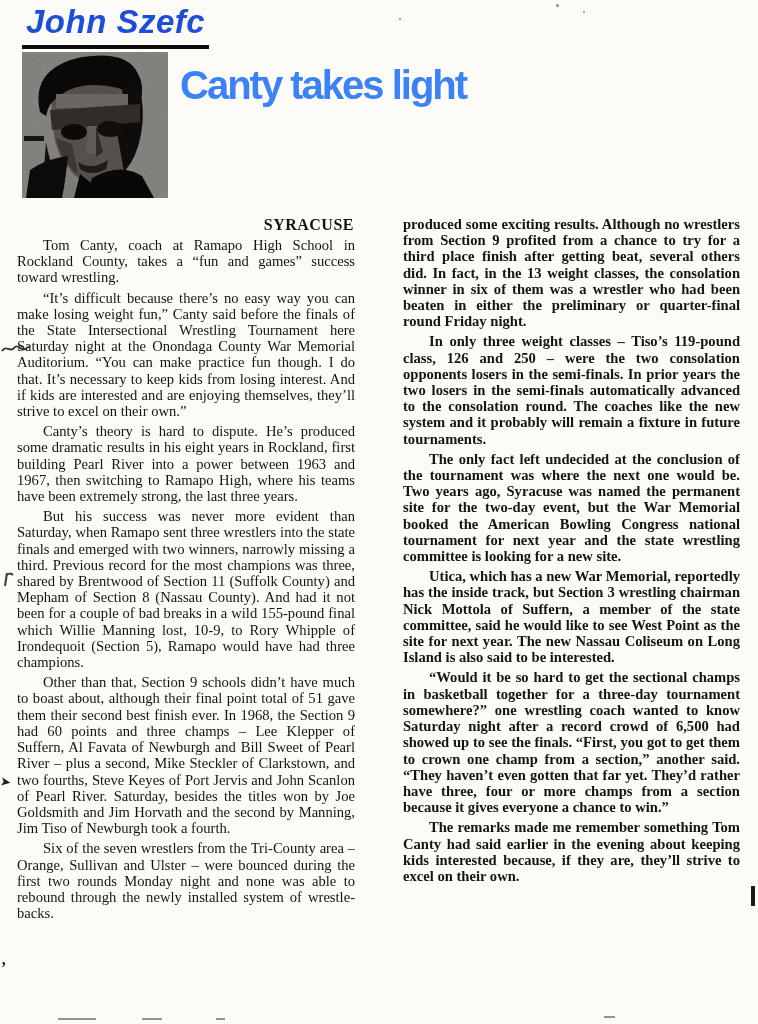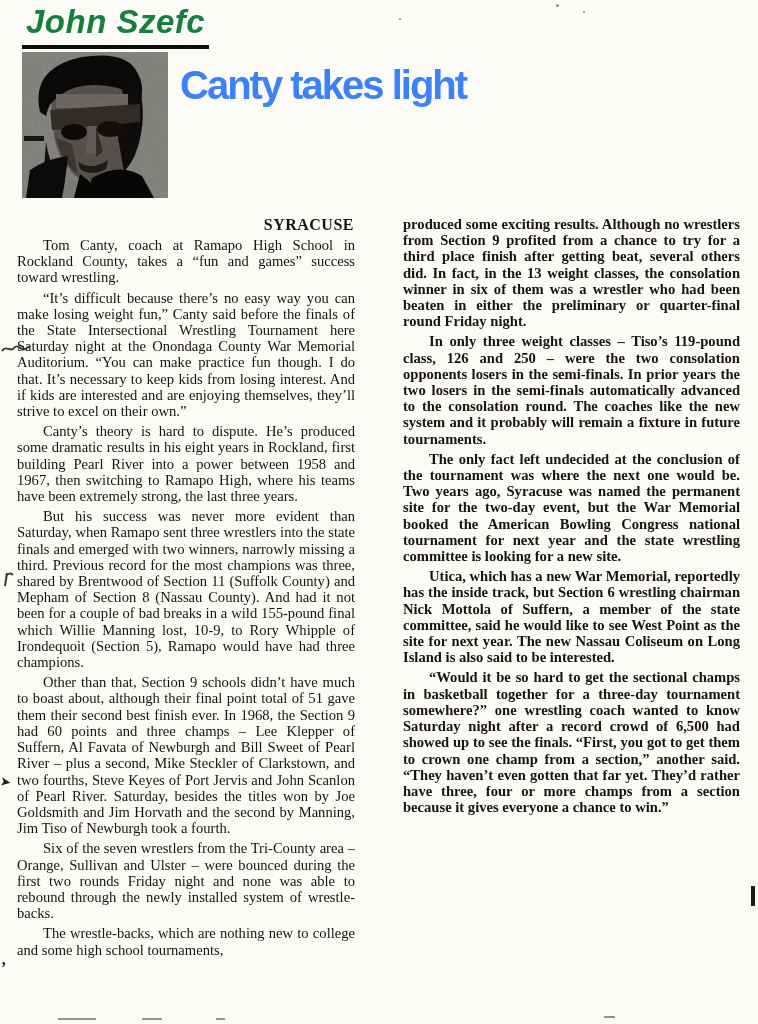--- a/index.html
+++ b/index.html
@@ -9,21 +9,21 @@
     background:#fcfbf8;
     overflow:hidden;
     font-family:"Liberation Serif", serif;
     color:#171310;
   }
   .byline{
     position:absolute;left:26px;top:2px;
     font-family:"Liberation Sans", sans-serif;
     font-style:italic;font-weight:bold;
     font-size:33px;line-height:40px;
-    letter-spacing:.5px;color:#15803d;
+    letter-spacing:.5px;color:#1d4ed8;
     white-space:nowrap;
   }
   .byline-rule{
     position:absolute;left:22px;top:45px;
     width:187px;height:4px;background:#0d0c0a;
   }
   .photo{
     position:absolute;left:22px;top:52px;
     width:146px;height:146px;
   }
@@ -107,33 +107,33 @@
   </div>
 
   <h1 class="headline">
     <span>Canty takes light</span>
   </h1>
 
   <div class="col col-left">
     <div class="dateline">SYRACUSE</div>
     <p>Tom Canty, coach at Ramapo High School in Rockland County, takes a “fun and games” success toward wrestling.</p>
     <p>“It’s difficult because there’s no easy way you can make losing weight fun,” Canty said before the finals of the State Intersectional Wrestling Tournament here Saturday night at the Onondaga County War Memorial Auditorium. “You can make practice fun though. I do that. It’s necessary to keep kids from losing interest. And if kids are interested and are enjoying themselves, they’ll strive to excel on their own.”</p>
-    <p>Canty’s theory is hard to dispute. He’s produced some dramatic results in his eight years in Rockland, first building Pearl River into a power between 1958 and 1967, then switching to Ramapo High, where his teams have been extremely strong, the last three years.</p>
+    <p>Canty’s theory is hard to dispute. He’s produced some dramatic results in his eight years in Rockland, first building Pearl River into a power between 1963 and 1967, then switching to Ramapo High, where his teams have been extremely strong, the last three years.</p>
     <p>But his success was never more evident than Saturday, when Ramapo sent three wrestlers into the state finals and emerged with two winners, narrowly missing a third. Previous record for the most champions was three, shared by Brentwood of Section 11 (Suffolk County) and Mepham of Section 8 (Nassau County). And had it not been for a couple of bad breaks in a wild 155-pound final which Willie Manning lost, 10-9, to Rory Whipple of Irondequoit (Section 5), Ramapo would have had three champions.</p>
     <p>Other than that, Section 9 schools didn’t have much to boast about, although their final point total of 51 gave them their second best finish ever. In 1968, the Section 9 had 60 points and three champs – Lee Klepper of Suffern, Al Favata of Newburgh and Bill Sweet of Pearl River – plus a second, Mike Steckler of Clarkstown, and two fourths, Steve Keyes of Port Jervis and John Scanlon of Pearl River. Saturday, besides the titles won by Joe Goldsmith and Jim Horvath and the second by Manning, Jim Tiso of Newburgh took a fourth.</p>
-    <p>Six of the seven wrestlers from the Tri-County area – Orange, Sullivan and Ulster – were bounced during the first two rounds Friday night and none was able to rebound through the newly installed system of wrestle-backs.</p>
-    <p>The wrestle-backs, which are nothing new to college and some high school tournaments,</p>
+    <p>Six of the seven wrestlers from the Tri-County area – Orange, Sullivan and Ulster – were bounced during the first two rounds Monday night and none was able to rebound through the newly installed system of wrestle-backs.</p>
   </div>
 
   <div class="col col-right">
     <p class="no-indent">produced some exciting results. Although no wrestlers from Section 9 profited from a chance to try for a third place finish after getting beat, several others did. In fact, in the 13 weight classes, the consolation winner in six of them was a wrestler who had been beaten in either the preliminary or quarter-final round Friday night.</p>
     <p>In only three weight classes – Tiso’s 119-pound class, 126 and 250 – were the two consolation opponents losers in the semi-finals. In prior years the two losers in the semi-finals automatically advanced to the consolation round. The coaches like the new system and it probably will remain a fixture in future tournaments.</p>
     <p>The only fact left undecided at the conclusion of the tournament was where the next one would be. Two years ago, Syracuse was named the permanent site for the two-day event, but the War Memorial booked the American Bowling Congress national tournament for next year and the state wrestling committee is looking for a new site.</p>
-    <p>Utica, which has a new War Memorial, reportedly has the inside track, but Section 6 wrestling chairman Nick Mottola of Suffern, a member of the state committee, said he would like to see West Point as the site for next year. The new Nassau Coliseum on Long Island is also said to be interested.</p>
+    <p>Utica, which has a new War Memorial, reportedly has the inside track, but Section 3 wrestling chairman Nick Mottola of Suffern, a member of the state committee, said he would like to see West Point as the site for next year. The new Nassau Coliseum on Long Island is also said to be interested.</p>
     <p>“Would it be so hard to get the sectional champs in basketball together for a three-day tournament somewhere?” one wrestling coach wanted to know Saturday night after a record crowd of 6,500 had showed up to see the finals. “First, you got to get them to crown one champ from a section,” another said. “They haven’t even gotten that far yet. They’d rather have three, four or more champs from a section because it gives everyone a chance to win.”</p>
+    <p>The remarks made me remember something Tom Canty had said earlier in the evening about keeping kids interested because, if they are, they’ll strive to excel on their own.</p>
   </div>
 
   <svg class="margin-mark" style="left:0;top:340px" width="32" height="16" aria-hidden="true">
     <path d="M2,11 C6,4 10,13 14,8 C18,3 20,11 25,9 L30,6" stroke="#3a3733" fill="none" stroke-width="2"></path>
   </svg>
   <svg class="margin-mark" style="left:0;top:570px" width="16" height="18" aria-hidden="true">
     <path d="M5,16 L7,3 M6,6 C8,3 11,3 13,5" stroke="#3a3733" fill="none" stroke-width="2"></path>
   </svg>
   <span class="margin-mark mark-arrow">➤</span>
   <span class="margin-mark mark-apostrophe">’</span>

